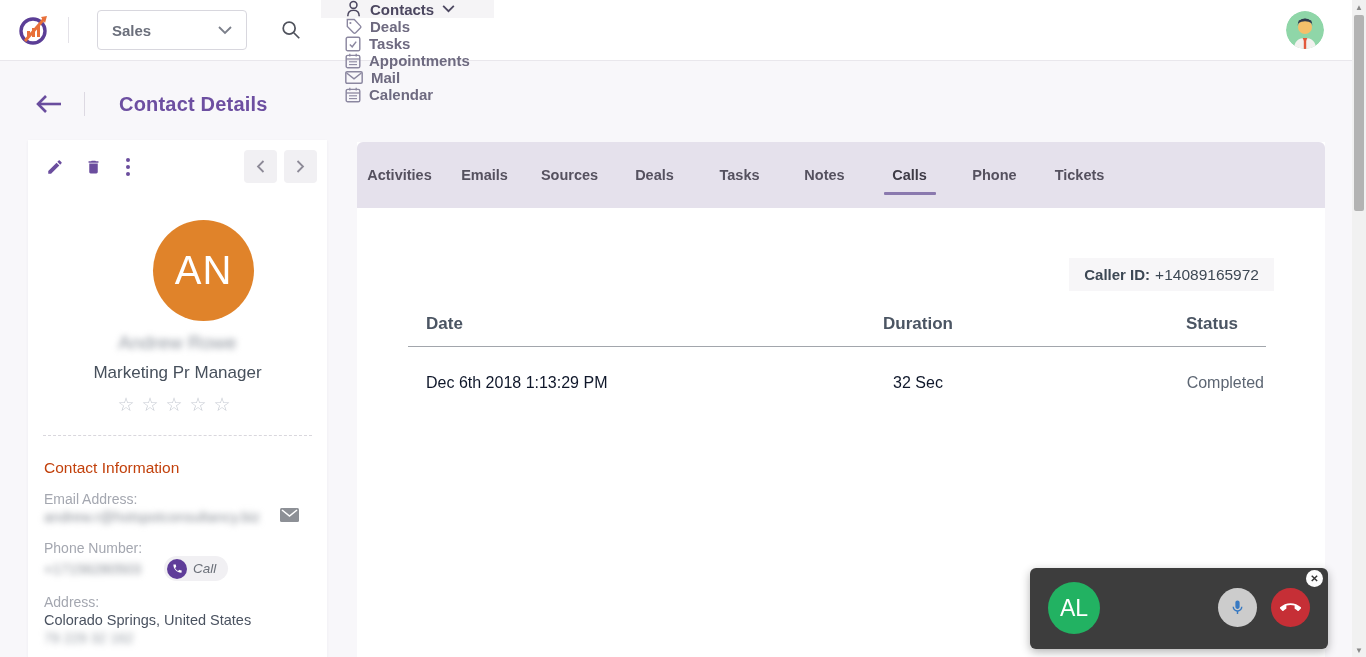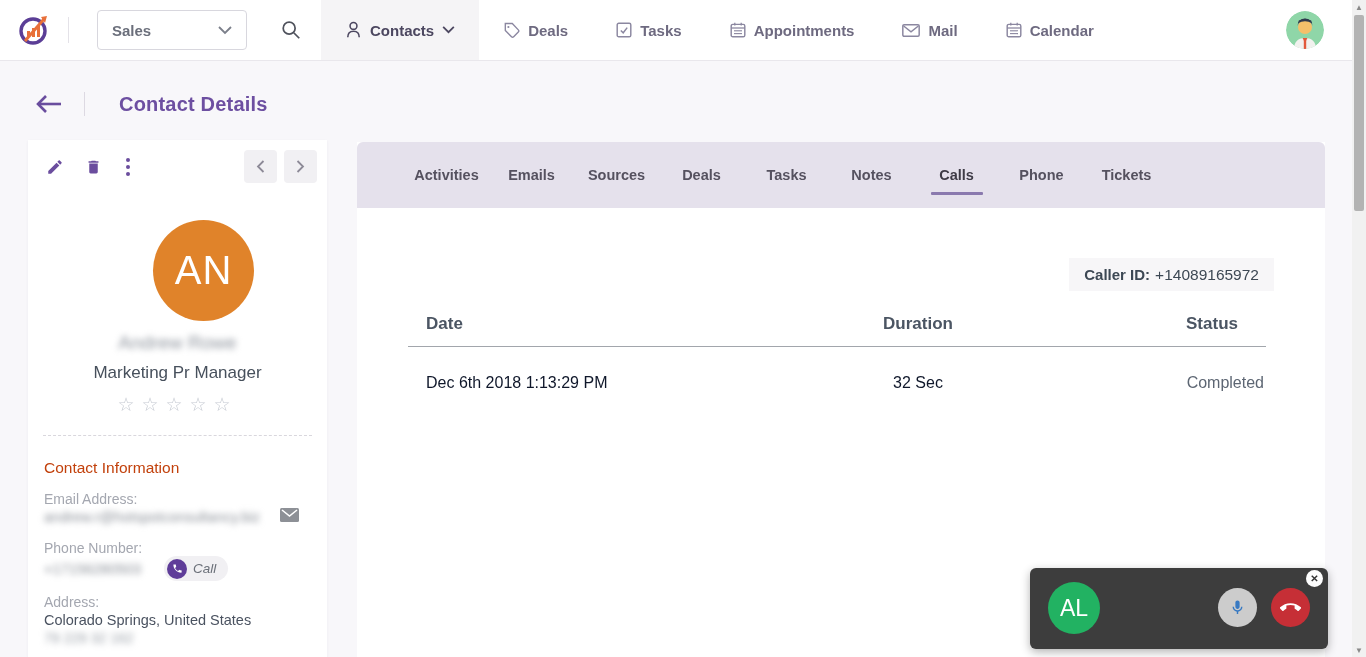--- a/index.html
+++ b/index.html
@@ -22,21 +22,21 @@
   .logo { margin-left:14px; width:40px; height:40px; }
   .logo-sep { width:1px; height:26px; background:#e4e2e8; margin-left:14px; }
   .workspace-select {
     margin-left:28px; width:150px; height:40px;
     border:1px solid #d8d7de; border-radius:4px; background:#fff;
     display:flex; align-items:center; justify-content:space-between;
     padding:0 14px; cursor:pointer;
   }
   .workspace-select .ws-label { font-size:15px; font-weight:700; color:#6b6f7b; }
   .search-btn { margin-left:26px; width:36px; height:36px; display:flex; align-items:center; justify-content:center; cursor:pointer; }
-  .nav-items { display:flex; height:100%; margin-left:12px; }
+  .nav-items { display:flex; height:100%; margin-left:12px;flex-direction:column; }
   .nav-item {
     display:flex; align-items:center; gap:8px; height:100%;
     padding:0 24px; cursor:pointer;
     font-size:15px; font-weight:700; color:#6e6a80;
   }
   .nav-item.active { background:#f5f4f6; color:#4c4760; }
   .topbar-avatar { position:absolute; right:28px; top:11px; width:38px; height:38px; border-radius:50%; overflow:hidden; cursor:pointer; }
 
   
   .scrollbar { position:absolute; right:0; top:0; width:14px; height:657px; background:#f1f1f1; z-index:20; }
@@ -88,21 +88,21 @@
   .call-pill .call-txt { font-size:13.5px; color:#6b7079; }
   .lbl-addr { top:454px; } 
   .val-city { position:absolute; left:16px; top:472px; font-size:14.5px; color:#4a5260; }
   .val-zip { position:absolute; left:16px; top:490px; font-size:14px; color:#9aa0a8; }
 
   
   .main-card { position:absolute; left:357px; top:142px; width:968px; height:515px; background:#ffffff; }
   .tabbar {
     position:absolute; top:0; left:0; width:100%; height:66px;
     background:#e5e1ec; border-radius:6px 6px 0 0;
-    display:flex; align-items:center; padding-left:47px;
+    display:flex; align-items:center; 
   }
   .tab {
     width:85px; text-align:center; font-size:14.5px; font-weight:700; color:#55515f;
     cursor:pointer; position:relative; height:100%; display:flex; align-items:center; justify-content:center;
   }
   .tab.active { color:#3e3b46; }
   .tab.active::after {
     content:""; position:absolute; left:50%; transform:translateX(-50%);
     bottom:13px; width:52px; height:3px; background:#8a79ae; border-radius:1px;
   }

